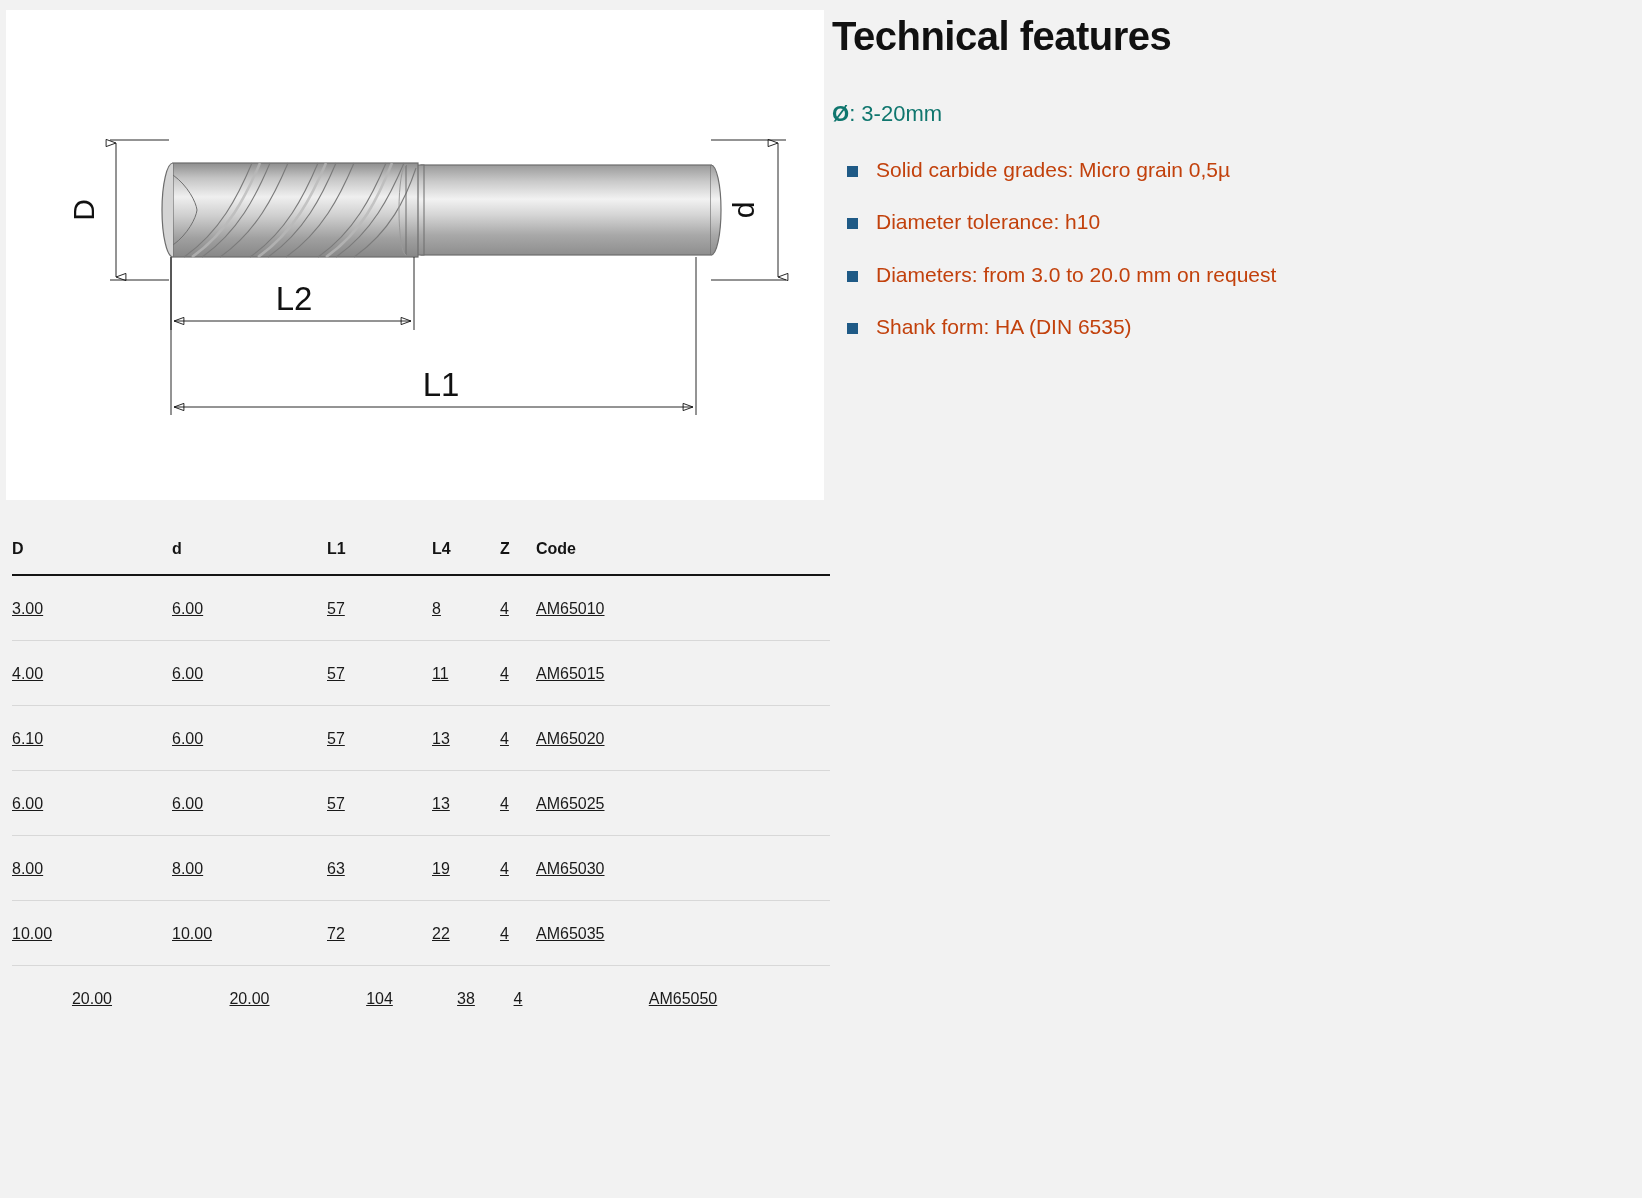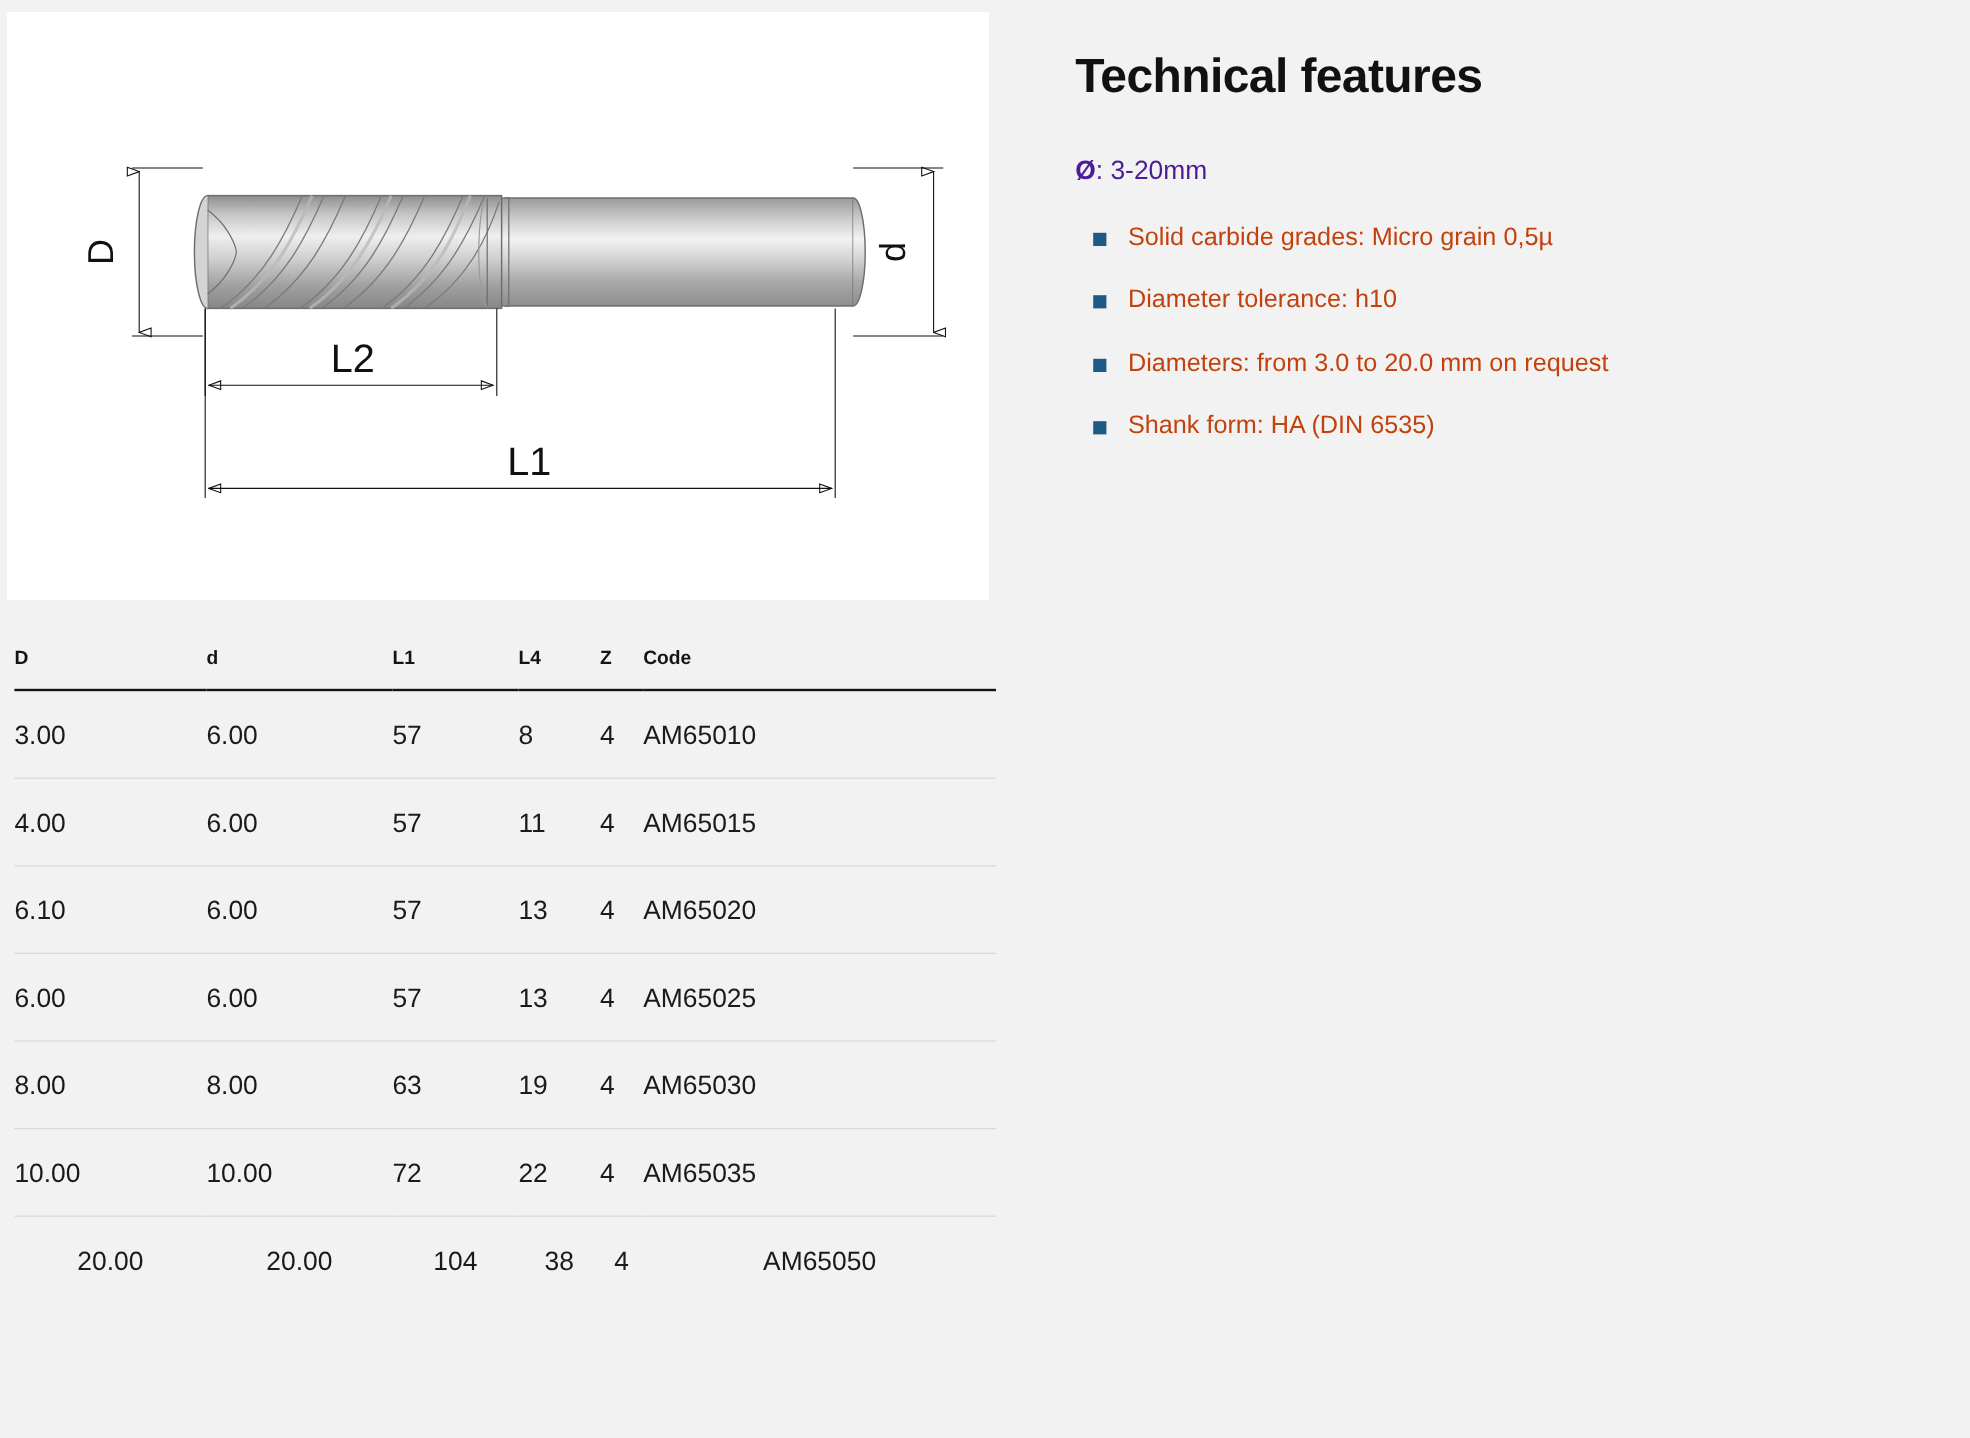--- a/index.html
+++ b/index.html
@@ -50,52 +50,52 @@
     padding: 0 0 16px 0;
     color: #141414;
   }
   .spec-table thead tr {
     border-bottom: 2.5px solid #141414;
   }
   .spec-table td {
     padding: 24px 0 22px 0;
     border-bottom: 1px solid #d8d8d8;
     color: #1a1a1a;
-    font-size: 22px;
+    font-size: 16px;
+    text-decoration: underline;
   }
   .spec-table tbody tr:last-child td {
     border-bottom: none;
     text-align: center;
   }
   .col-d  { width: 160px; }
   .col-dd { width: 155px; }
   .col-l1 { width: 105px; }
   .col-l4 { width: 68px; }
   .col-z  { width: 36px; }
   .col-code { width: auto; }
 
   
   .right-col {
     position: absolute;
-    left: 896px;
+    left: 832px;
     top: 14px;
     width: 740px;
-    margin-top: 28px;
   }
   .tech-title {
     font-size: 40px;
     font-weight: bold;
     letter-spacing: -0.5px;
     margin: 0 0 42px 0;
     color: #111111;
   }
   .diam-line {
     font-size: 22px;
     margin: 0 0 28px 0;
-    color: #4c1d95;
+    color: #0f766e;
   }
   .diam-line .sym {
     font-weight: bold;
   }
   ul.features {
     list-style: none;
     margin: 0;
     padding: 0;
   }
   ul.features li {

